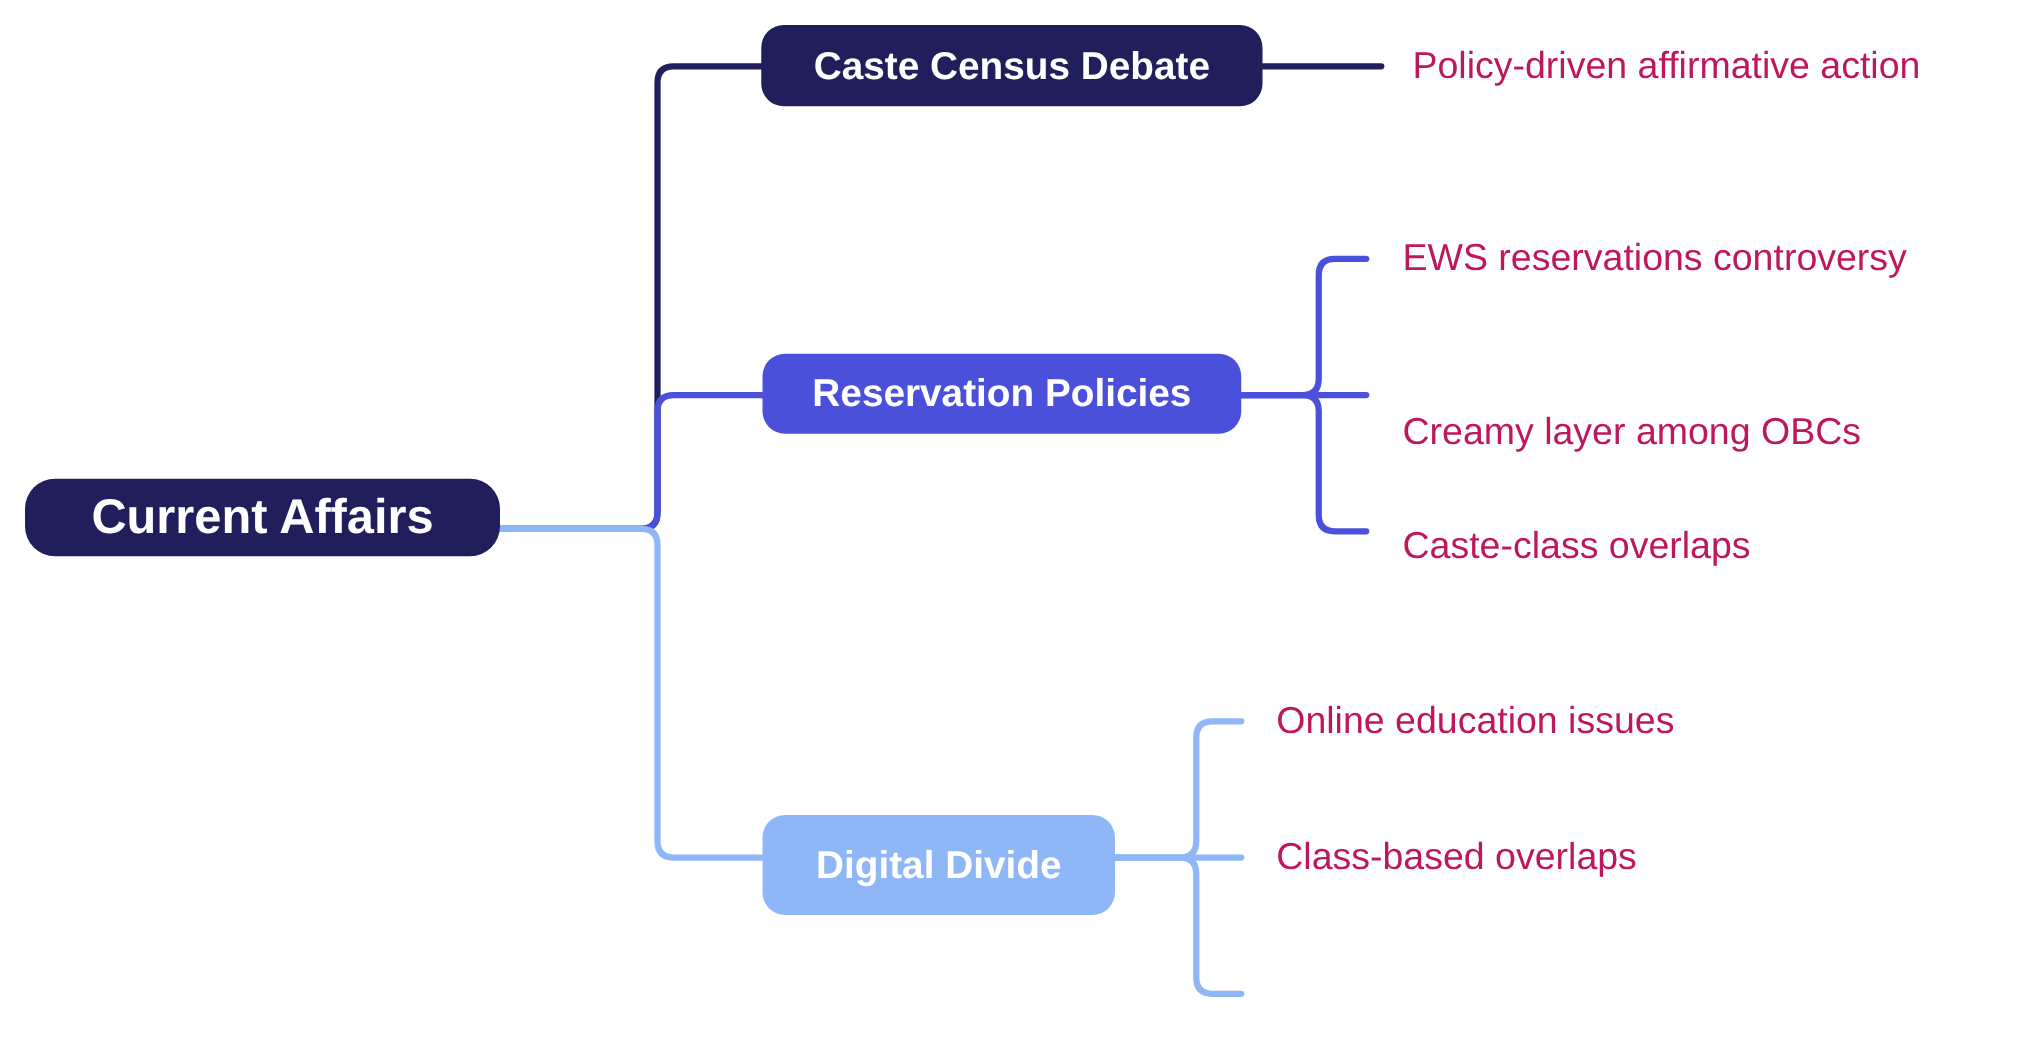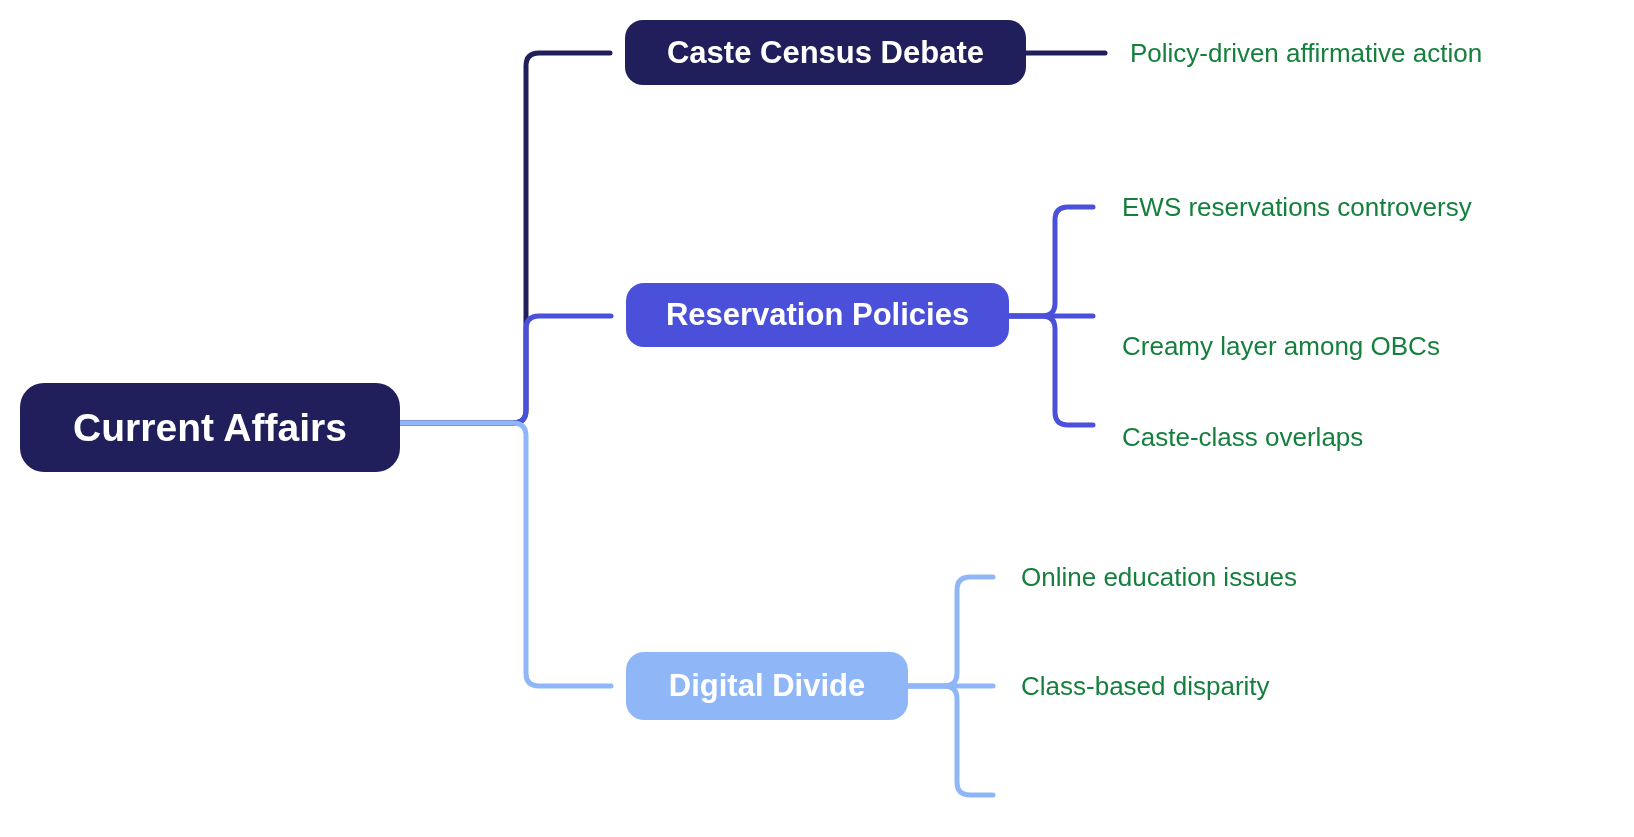--- a/index.html
+++ b/index.html
@@ -30,52 +30,51 @@
     display: flex;
     align-items: center;
     justify-content: center;
     color: #ffffff;
     font-weight: 700;
     cursor: pointer;
     white-space: nowrap;
   }
   .node-root {
     left: 20px; top: 383px;
-    width: 380px; height: 89px;
+    width: 380px; height: 62px;
     border-radius: 24px;
     background: #201F5C;
     font-size: 39px;
   }
   .node-branch {
     height: 65px;
     border-radius: 18px;
     font-size: 31px;
-    margin-left: 16px;
   }
   .node-caste {
     left: 609px; top: 20px;
     width: 401px;
     background: #201F5C;
   }
   .node-reservation {
     left: 610px; top: 283px;
     width: 383px; height: 64px;
     background: #4B50DA;
   }
   .node-digital {
     left: 610px; top: 652px;
-    width: 282px; height: 68px;
+    width: 282px; height: 80px;
     background: #8FB7F8;
   }
   .leaf {
     position: absolute;
     height: 44px;
     line-height: 44px;
-    font-size: 26px;
-    color: #15803d;
+    font-size: 30px;
+    color: #be185d;
     white-space: nowrap;
     cursor: pointer;
   }
 </style>
 </head>
 <body>
 
 <div class="stage">
 
   <svg class="connectors" viewBox="0 0 1634 837" xmlns="http://www.w3.org/2000/svg">
@@ -106,16 +105,16 @@
   <div class="leaf" style="left:1130px; top:31px;">Policy-driven affirmative action</div>
 
   <div class="leaf" style="left:1122px; top:185px;">EWS reservations controversy</div>
 
   <div class="leaf" style="left:1122px; top:294px;margin-top:30px;">Creamy layer among OBCs</div>
 
   <div class="leaf" style="left:1122px; top:415px;">Caste-class overlaps</div>
 
   <div class="leaf" style="left:1021px; top:555px;">Online education issues</div>
 
-  <div class="leaf" style="left:1021px; top:664px;">Class-based disparity</div>
+  <div class="leaf" style="left:1021px; top:664px;">Class-based overlaps</div>
 
 
 </div>
 
 </body></html>

